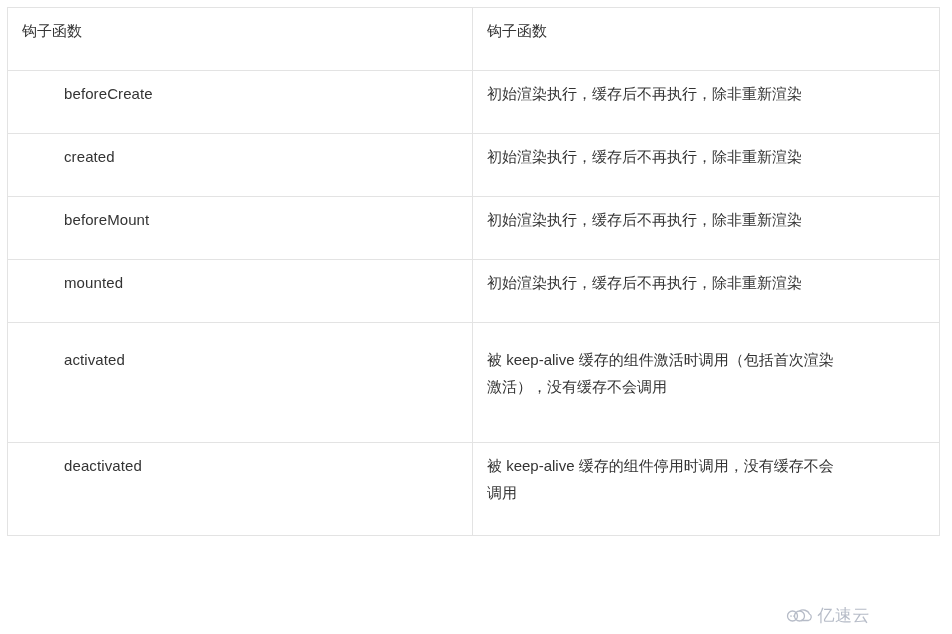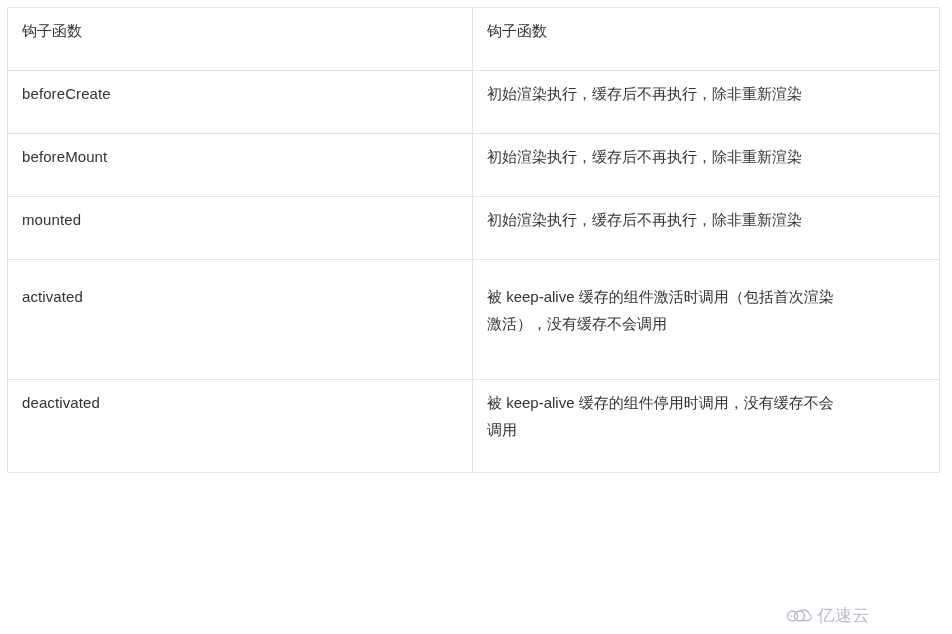--- a/index.html
+++ b/index.html
@@ -76,20 +76,21 @@
 
   tr.r-tall td { height: 74px; padding-top: 9px; padding-bottom: 9px; }
 
   .cell-text {
     display: block;
     white-space: pre-line;
   }
 
   .hook-name {
     letter-spacing: 0.1px;
+    margin-left: 42px;
   }
 
   
   .watermark {
     position: absolute;
     right: 14px;
     bottom: 9px;
     display: flex;
     align-items: center;
     gap: 5px;
@@ -134,20 +135,28 @@
 
         <tr class="r-single">
           <td>
             <span class="cell-text hook-name">beforeCreate</span>
           </td>
           <td>
             <span class="cell-text">初始渲染执行，缓存后不再执行，除非重新渲染</span>
           </td>
         </tr>
 
+        <tr class="r-single">
+          <td>
+            <span class="cell-text hook-name">created</span>
+          </td>
+          <td>
+            <span class="cell-text">初始渲染执行，缓存后不再执行，除非重新渲染</span>
+          </td>
+        </tr>
 
         <tr class="r-single">
           <td>
             <span class="cell-text hook-name">beforeMount</span>
           </td>
           <td>
             <span class="cell-text">初始渲染执行，缓存后不再执行，除非重新渲染</span>
           </td>
         </tr>
 

